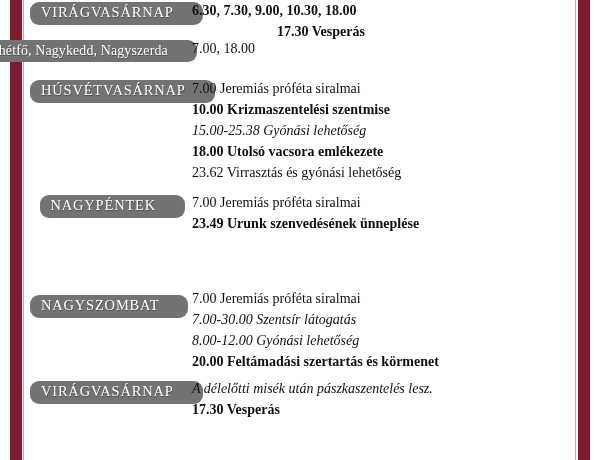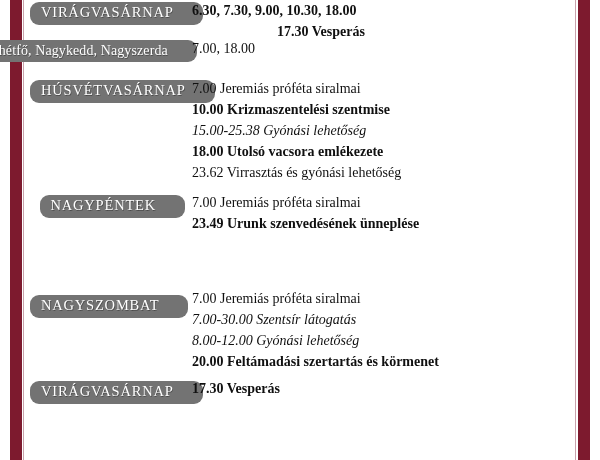--- a/index.html
+++ b/index.html
@@ -149,18 +149,19 @@
         <div class="lines-col">
           <div class="line ">7.00 Jeremiás próféta siralmai</div>
           <div class="line italic">7.00-30.00 Szentsír látogatás</div>
           <div class="line italic">8.00-12.00 Gyónási lehetőség</div>
           <div class="line bold">20.00 Feltámadási szertartás és körmenet</div>
         </div>
       </div>
       <div class="day-block" style="top: 378px;">
         <div class="badge-col" style="top: 3px;"><span class="badge">VIRÁGVASÁRNAP</span></div>
         <div class="lines-col">
+          <div class="line italic">A délelőtti misék után pászkaszentelés lesz.</div>
           <div class="line bold">17.30 Vesperás</div>
         </div>
       </div>
     </div>
 
 </div>
 
 </body></html>

